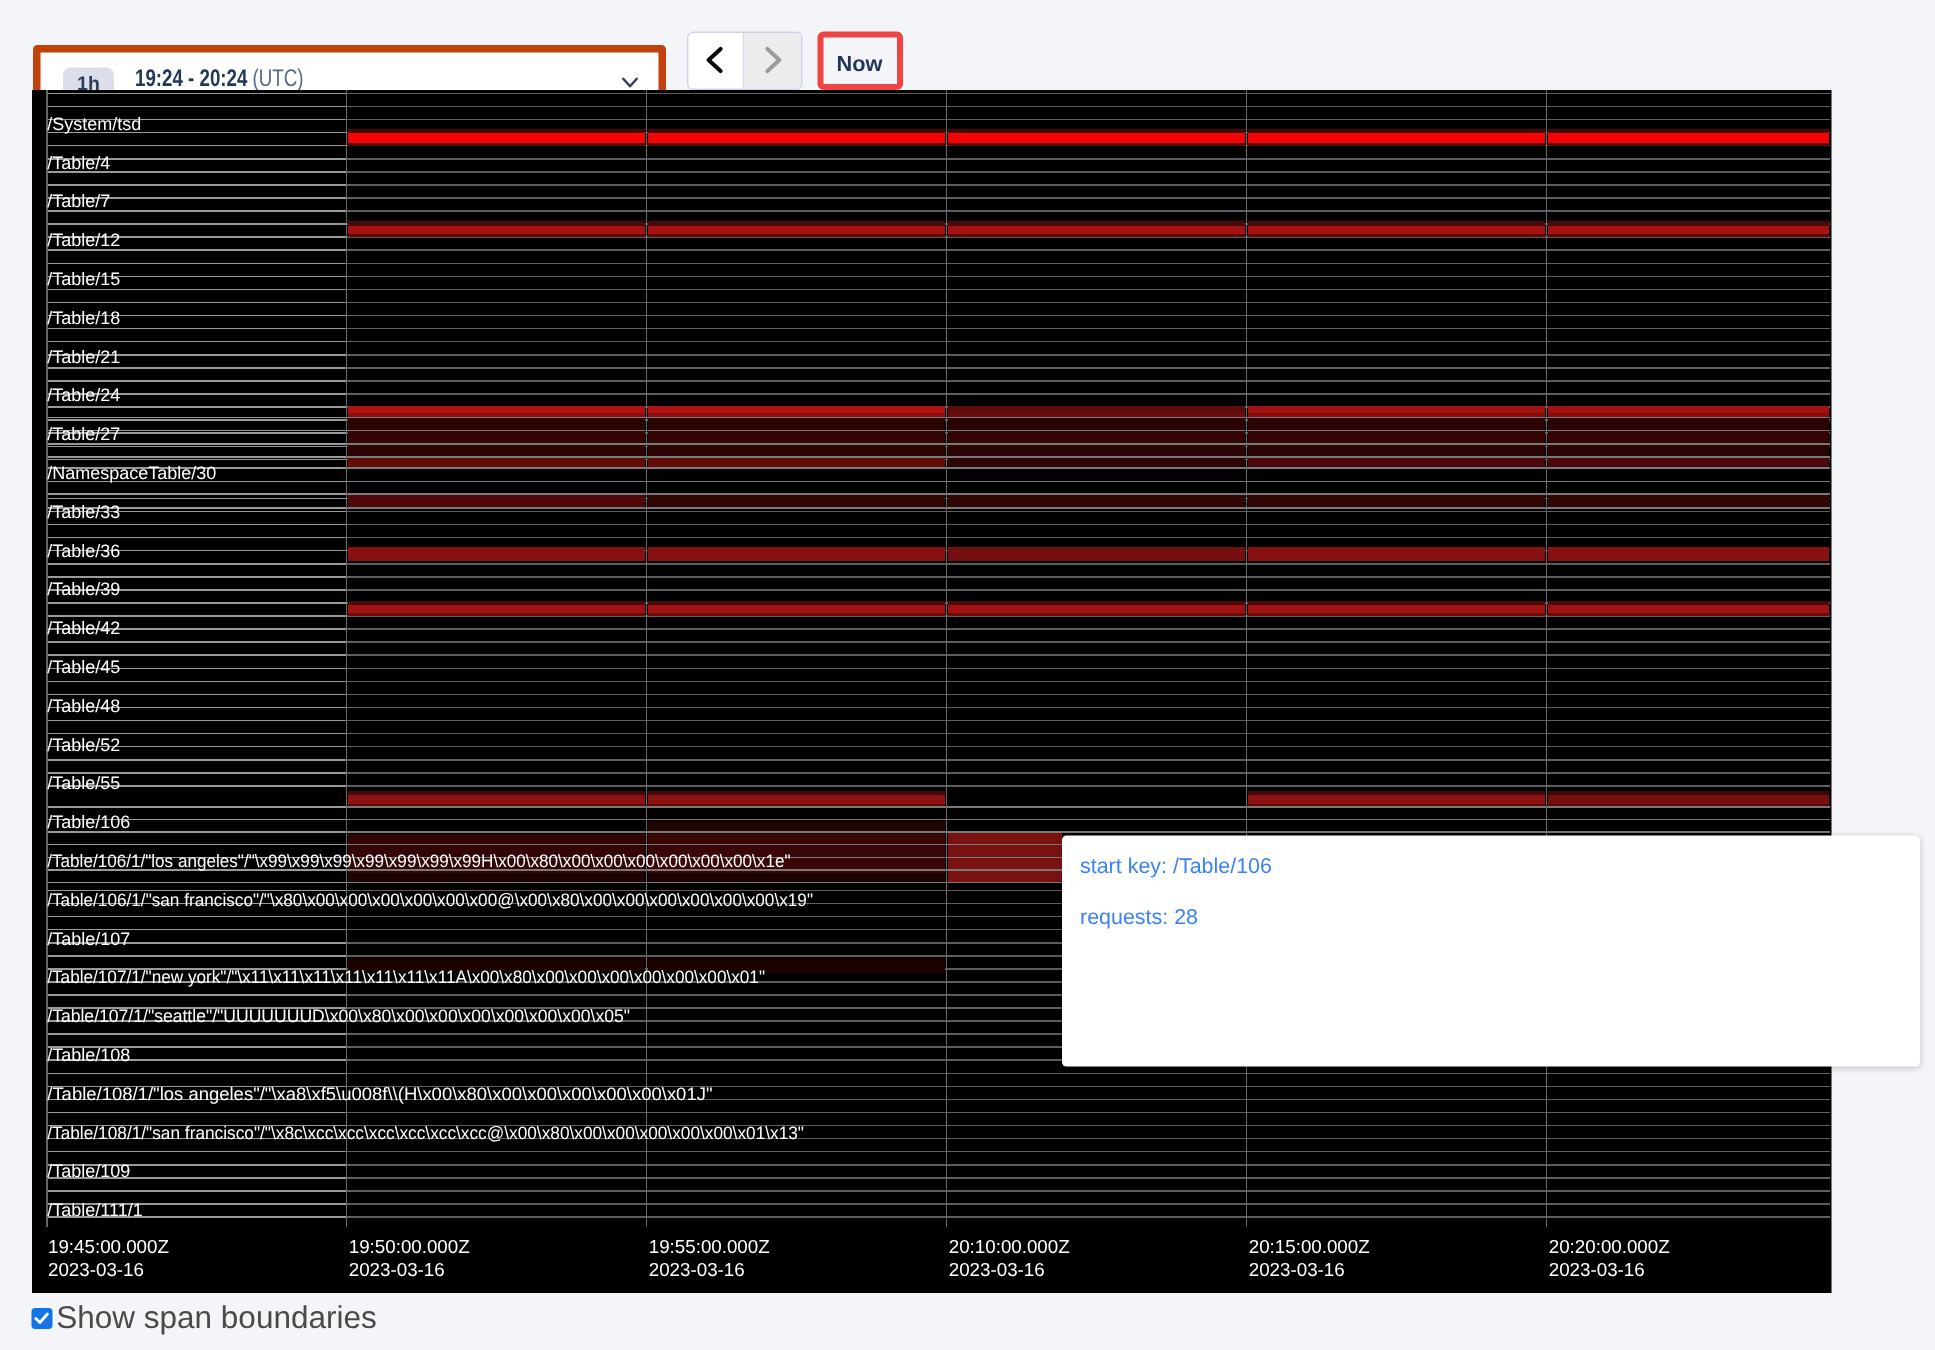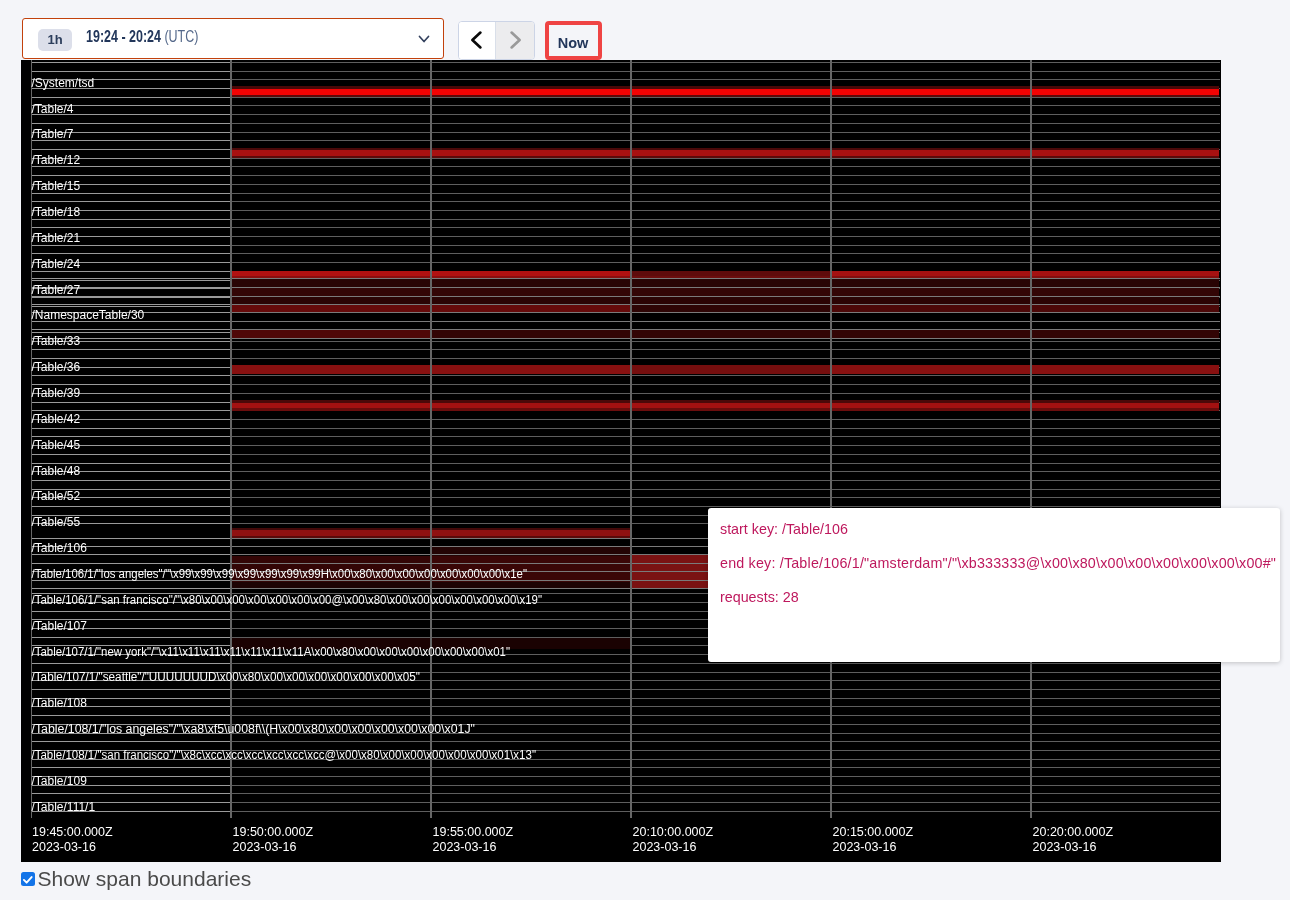--- a/index.html
+++ b/index.html
@@ -1,25 +1,25 @@
 <!DOCTYPE html>
 <html><head><meta charset="utf-8"><title>Key Visualizer</title><style>
 *{margin:0;padding:0;box-sizing:border-box}
 html,body{width:1290px;height:900px;background:#f4f5f9;font-family:"Liberation Sans",sans-serif;overflow:hidden}
 body{position:relative}
-.selbox{position:absolute;left:21.5px;top:18px;width:422px;height:41px;background:#fff;border-radius:3px;border:1px solid #c2410c}
+.selbox{position:absolute;left:21.5px;top:30px;width:422px;height:41px;background:#fff;border-radius:3px;border:5px solid #c2410c}
 .badge{position:absolute;left:15.5px;top:9.5px;width:34px;height:22.5px;background:#dcdfea;border-radius:5px;color:#2c3e5c;font-weight:bold;font-size:13px;text-align:center;line-height:22.5px}
 .tstext{position:absolute;left:63px;top:9px;font-size:16px;font-weight:bold;color:#22365a;transform:scaleX(0.78);transform-origin:0 50%;white-space:nowrap}
 .utc{font-weight:normal;color:#54688a}
 .selchev{position:absolute;right:12px;top:13px}
 .btngroup{position:absolute;left:457.5px;top:20.5px;width:77px;height:39px;border:1px solid #ccd4e6;border-radius:4px;display:flex;overflow:hidden;background:#fff}
 .bg-l{width:50%;height:100%;background:#fff;display:flex;align-items:center;justify-content:center;border-right:1px solid #d9dfe9}
 .bg-r{width:50%;height:100%;background:#ececee;display:flex;align-items:center;justify-content:center}
 .nowbtn{position:absolute;left:544.5px;top:20.5px;width:57px;height:39px;border:4px solid #ef4444;border-radius:4px;color:#22365a;font-weight:bold;font-size:14.5px;text-align:center;line-height:37px}
-.tooltip{position:absolute;left:708px;top:508px;width:572px;height:154px;background:#fff;border-radius:3px;box-shadow:0 1px 5px rgba(0,0,0,0.22);color:#be185d;font-size:14.3px;padding:4px 12px}
+.tooltip{position:absolute;left:708px;top:557px;width:572px;height:154px;background:#fff;border-radius:3px;box-shadow:0 1px 5px rgba(0,0,0,0.22);color:#3b82f6;font-size:14.3px;padding:4px 12px}
 .tooltip div{height:34px;line-height:34px;white-space:nowrap}
 .cbrow{position:absolute;left:21px;top:867px;display:flex;align-items:center}
 .cb{width:13.5px;height:13.5px;background:#1374e8;border-radius:2.5px;margin-right:3px}
 .cblab{font-size:21px;color:#4a4a4a}
 </style></head><body>
 <div class="selbox">
   <div class="badge">1h</div>
   <div class="tstext">19:24 - 20:24 <span class="utc">(UTC)</span></div>
   <svg class="selchev" width="14" height="14" viewBox="0 0 14 14" fill="none">
       <path d="M2.5 4.5L7 9.5L11.5 4.5" stroke="#33415e" stroke-width="1.7" stroke-linecap="round" stroke-linejoin="round"></path>
@@ -192,20 +192,19 @@
 <text x="411.5" y="790.5" font-family="Liberation Sans, sans-serif" font-size="12.5" fill="#fff">2023-03-16</text>
 <text x="611.5" y="775.5" font-family="Liberation Sans, sans-serif" font-size="12.5" fill="#fff">20:10:00.000Z</text>
 <text x="611.5" y="790.5" font-family="Liberation Sans, sans-serif" font-size="12.5" fill="#fff">2023-03-16</text>
 <text x="811.5" y="775.5" font-family="Liberation Sans, sans-serif" font-size="12.5" fill="#fff">20:15:00.000Z</text>
 <text x="811.5" y="790.5" font-family="Liberation Sans, sans-serif" font-size="12.5" fill="#fff">2023-03-16</text>
 <text x="1011.5" y="775.5" font-family="Liberation Sans, sans-serif" font-size="12.5" fill="#fff">20:20:00.000Z</text>
 <text x="1011.5" y="790.5" font-family="Liberation Sans, sans-serif" font-size="12.5" fill="#fff">2023-03-16</text>
 </svg>
 <div class="tooltip">
   <div>start key: /Table/106</div>
-  <div style="letter-spacing:0.19px">end key: /Table/106/1/"amsterdam"/"\xb333333@\x00\x80\x00\x00\x00\x00\x00\x00#"</div>
   <div>requests: 28</div>
 </div>
 <div class="cbrow">
     <div class="cb"><svg width="13.5" height="13.5" viewBox="0 0 14 14">
         <path d="M3 7.2L5.8 10L11 4.2" stroke="#fff" stroke-width="2" fill="none" stroke-linecap="round" stroke-linejoin="round"></path>
       </svg></div>
     <div class="cblab">Show span boundaries</div>
   </div>
 </body></html>

